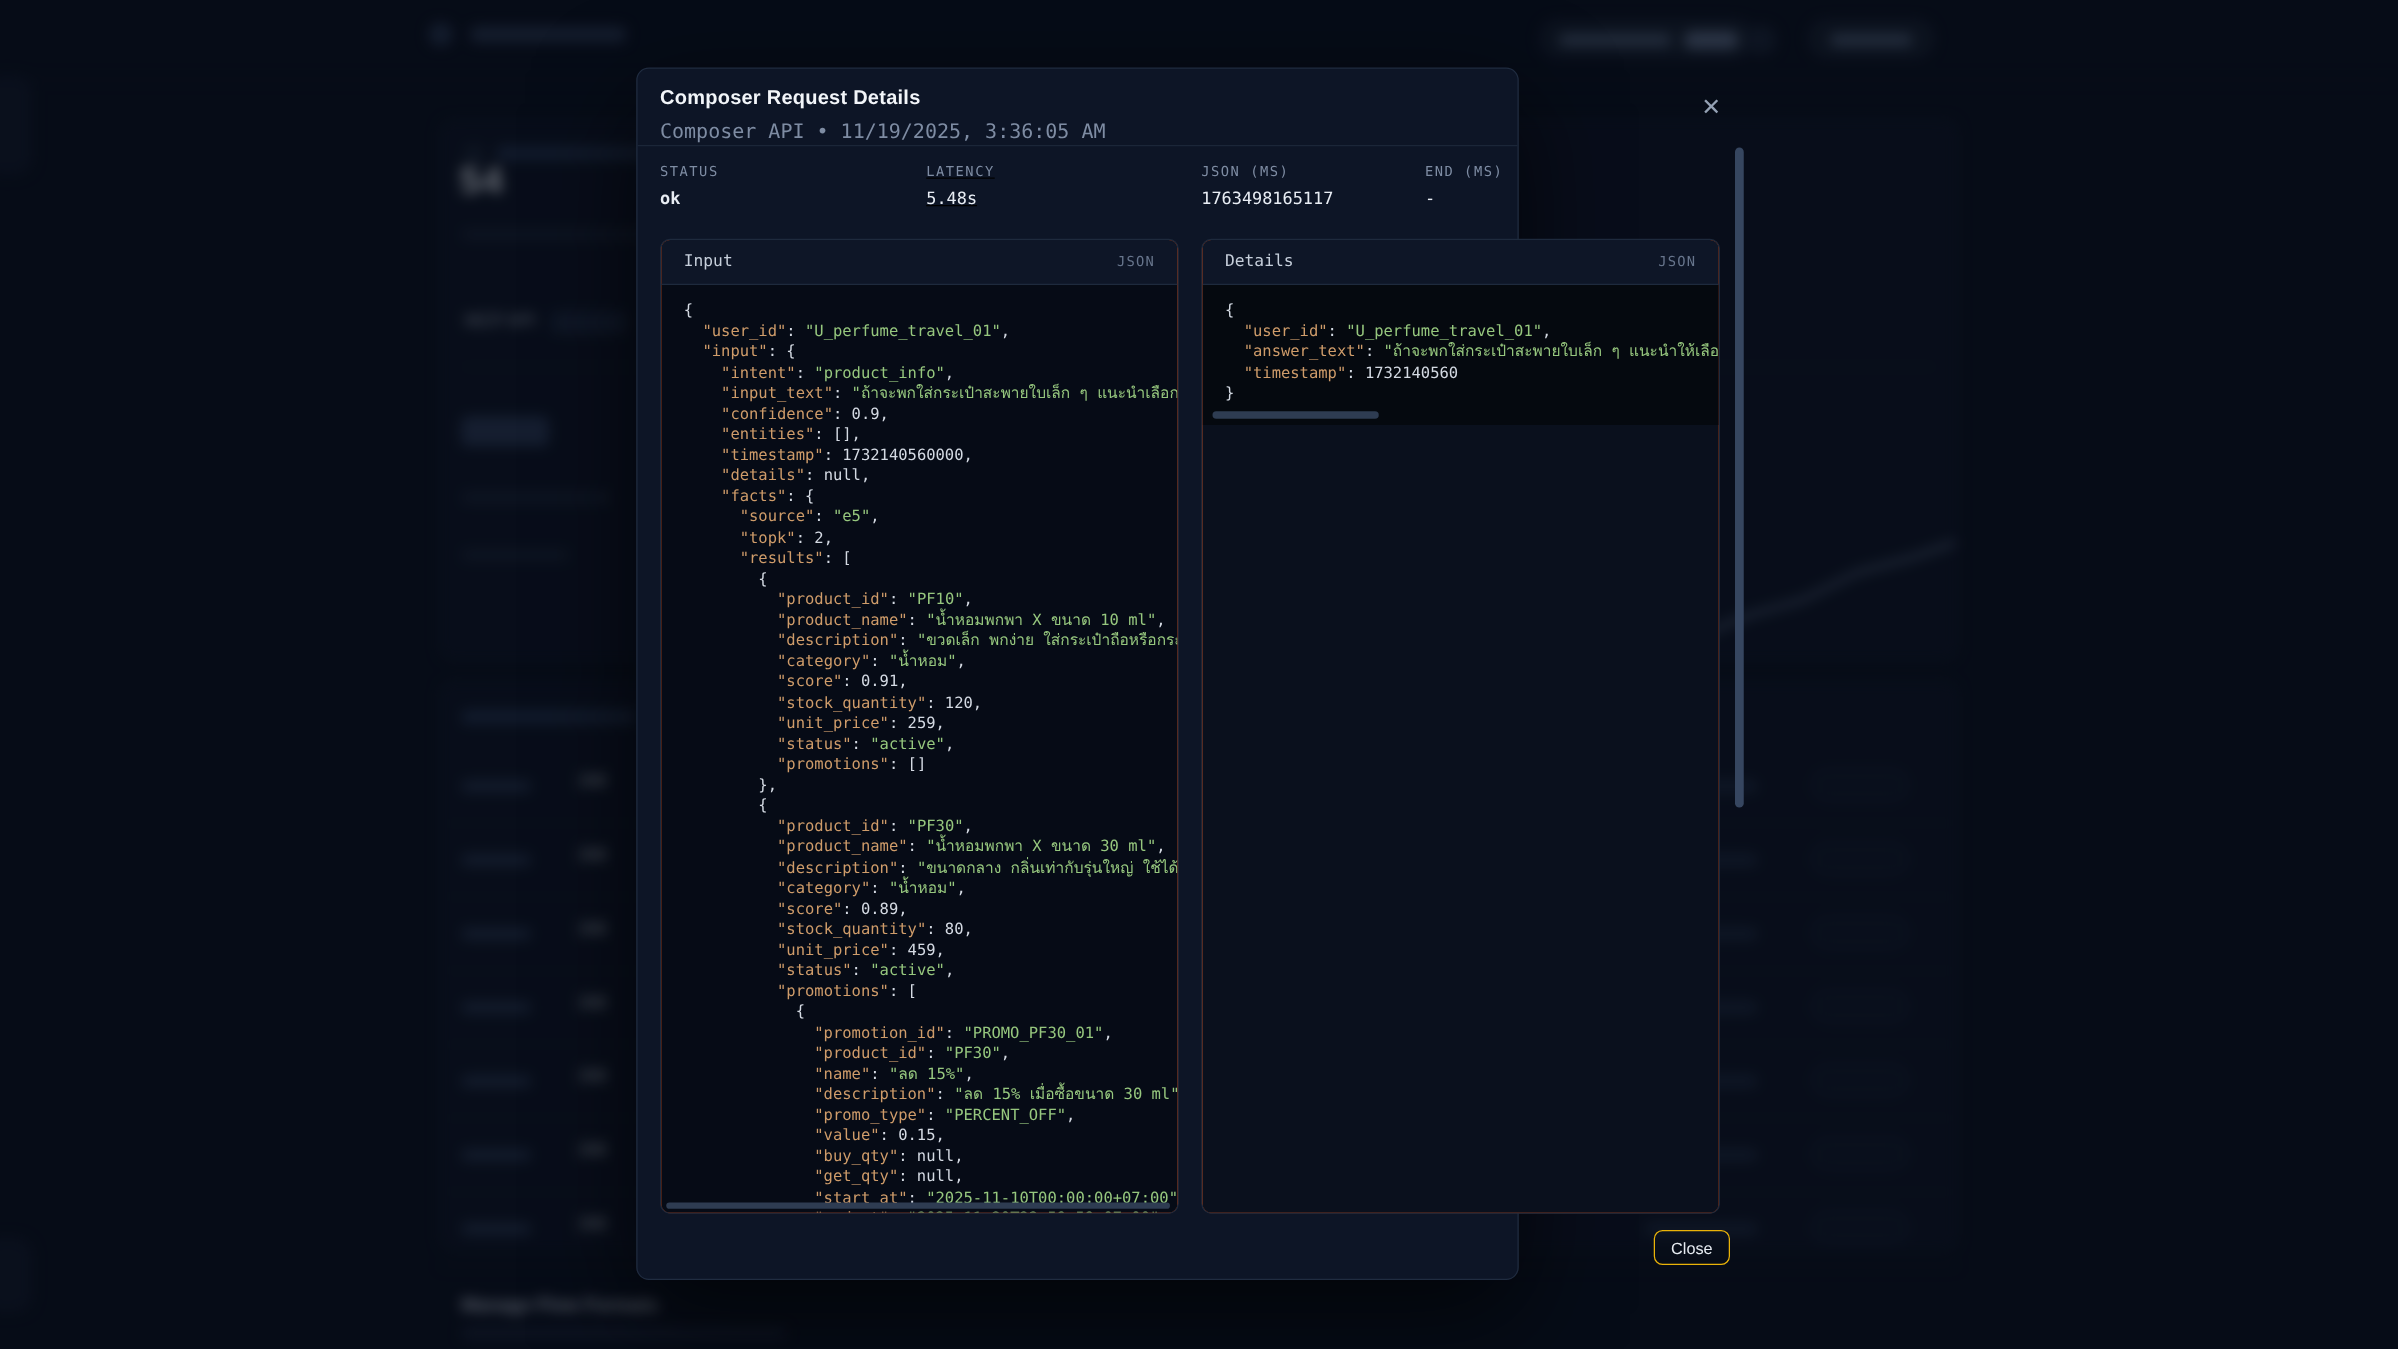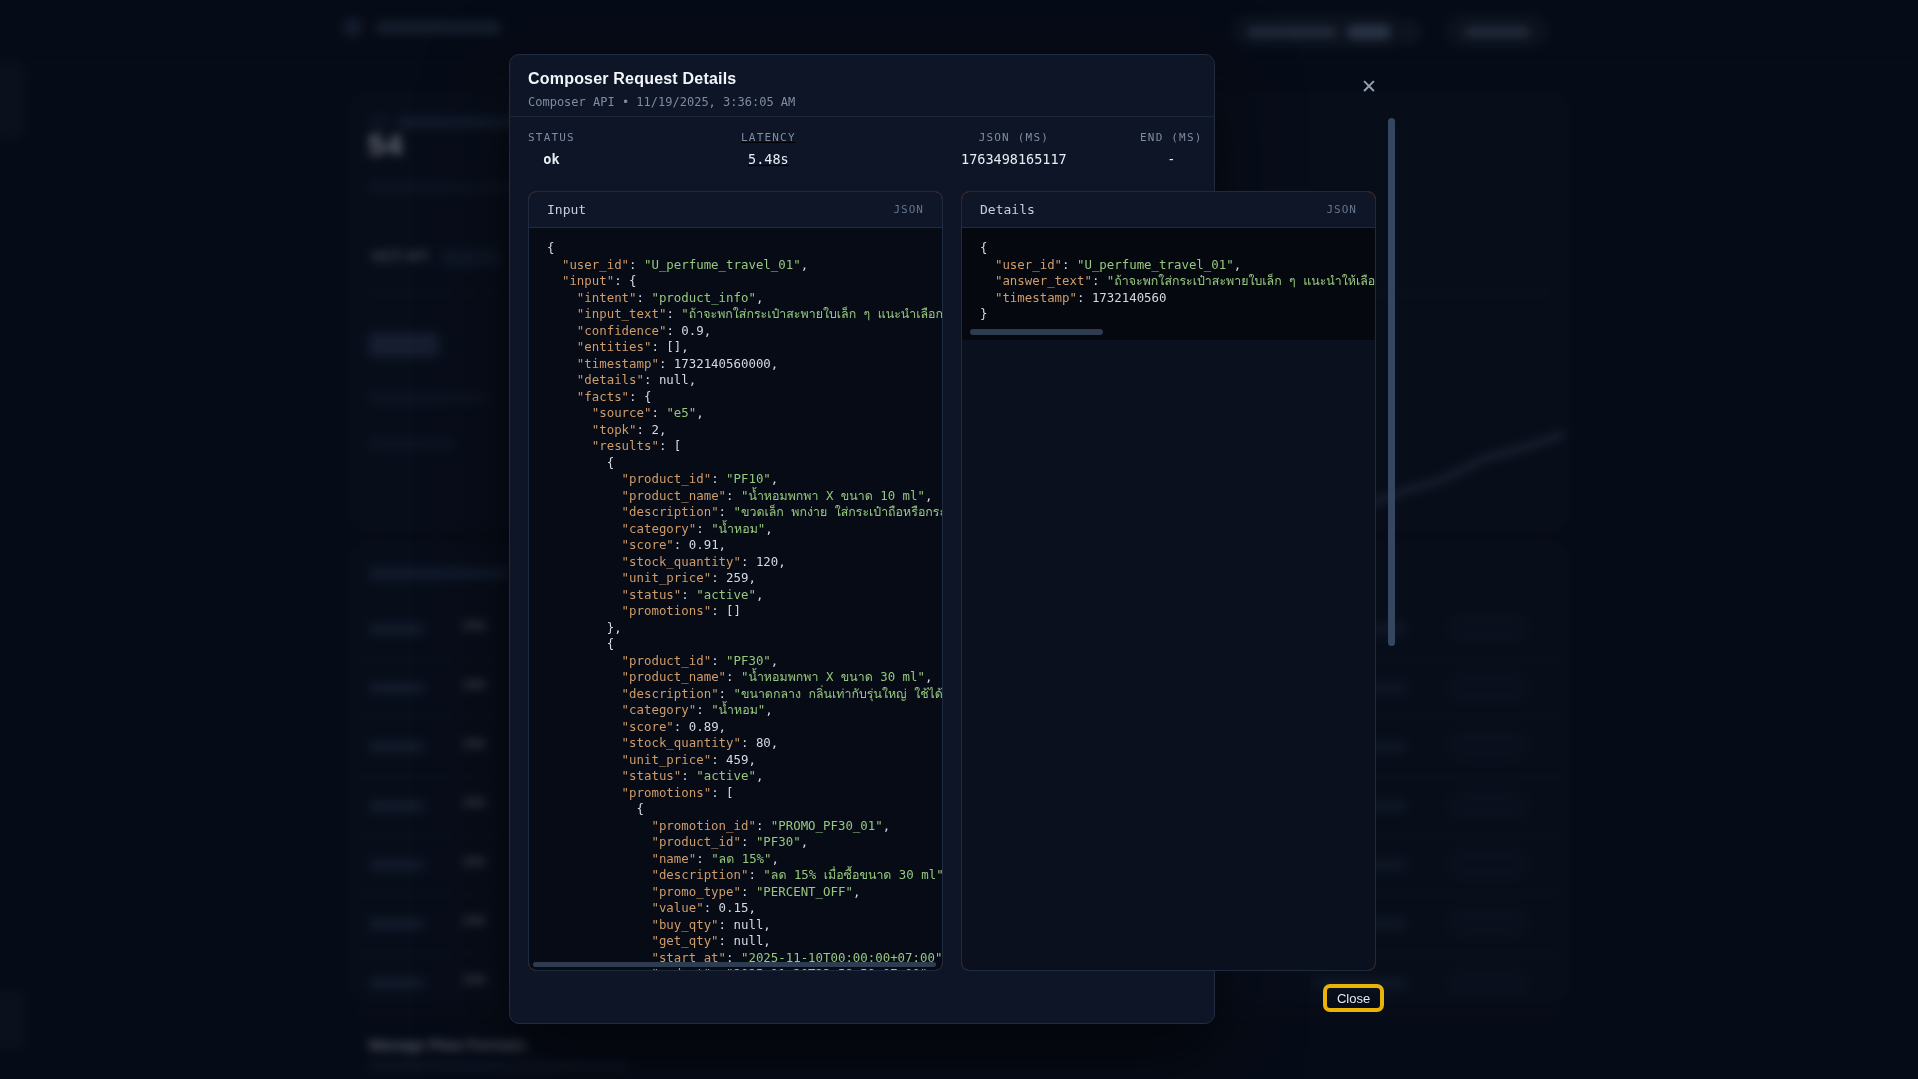--- a/index.html
+++ b/index.html
@@ -44,28 +44,28 @@
 
   
   #overlay { position:absolute; inset:0; background:rgba(4,8,17,0.55); }
 
   
   #modal { position:absolute; left:509px; top:54px; width:706px; height:970px;
            background:#0d1526; border:1px solid #202c40; border-radius:10px;
            box-shadow:0 28px 80px rgba(0,0,0,0.65); }
   .m-title { position:absolute; left:18px; top:15px; font-size:16px; font-weight:bold;
              color:#f2f5f9; letter-spacing:0.2px; }
-  .m-subtitle { position:absolute; left:18px; top:40px; font-size:12px; color:#7e8ca3;
+  .m-subtitle { position:absolute; left:18px; top:40px; font-size:16px; color:#7e8ca3;
                 font-family:"DejaVu Sans Mono", monospace; }
   .m-close { position:absolute; left:845px; top:17px; width:28px; height:28px;
              background:none; border:none; color:#94a1b4; font-size:19px; line-height:28px;
              text-align:center; cursor:pointer; font-family:"DejaVu Sans", sans-serif; }
   .m-divider { position:absolute; left:0; top:61px; width:100%; height:1px; background:#1b2638; }
 
-  .stat-col { position:absolute; top:76px;text-align:center; }
+  .stat-col { position:absolute; top:76px; }
   .stat-label { font-size:11px; color:#7e8ca3; letter-spacing:1.2px;
                 font-family:"DejaVu Sans Mono", monospace; }
   .stat-value { margin-top:7px; font-size:13.5px; color:#e8edf4;
                 font-family:"DejaVu Sans Mono", monospace; }
   .stat-value.bold { font-weight:bold; }
 
   .panel { position:absolute; top:136px; width:415px; height:780px;
            border:1px solid #1e2a3d; border-radius:8px; overflow:hidden;
            background:#c2410c; }
   .panel.input  { left:18px; }
@@ -87,21 +87,21 @@
   .tk-s { color:#96c77e; }
   .tk-d { color:#d4dae3; }
   .hscroll-thumb { position:absolute; height:6px; border-radius:3px; background:#2e3c52; }
   .panel.input .hscroll-thumb { left:4px; right:6px; bottom:3px; height:5px; }
   .panel.response .hscroll-thumb { left:8px; top:101px; width:133px; }
 
   .m-vscroll { position:absolute; left:878px; top:63px; width:7px; height:528px;
                border-radius:4px; background:#364660; }
 
   .m-close-btn { position:absolute; left:813px; top:929px; width:61px; height:28px;
-                 background:transparent; border:4px solid #eab308; border-radius:7px;
+                 background:transparent; border:1px solid #eab308; border-radius:7px;
                  color:#e5eaf0; font-size:13px; font-family:"Liberation Sans", sans-serif;
                  cursor:pointer; }
 </style>
 </head>
 <body>
 
 <div id="stage">
 
   <div id="bg">
     <div class="bg-blur">

